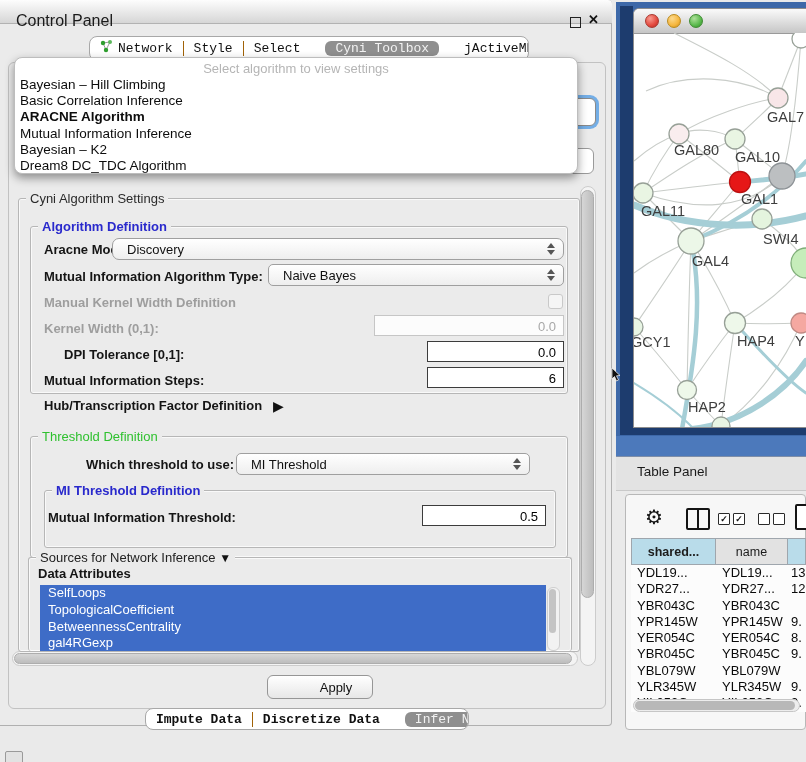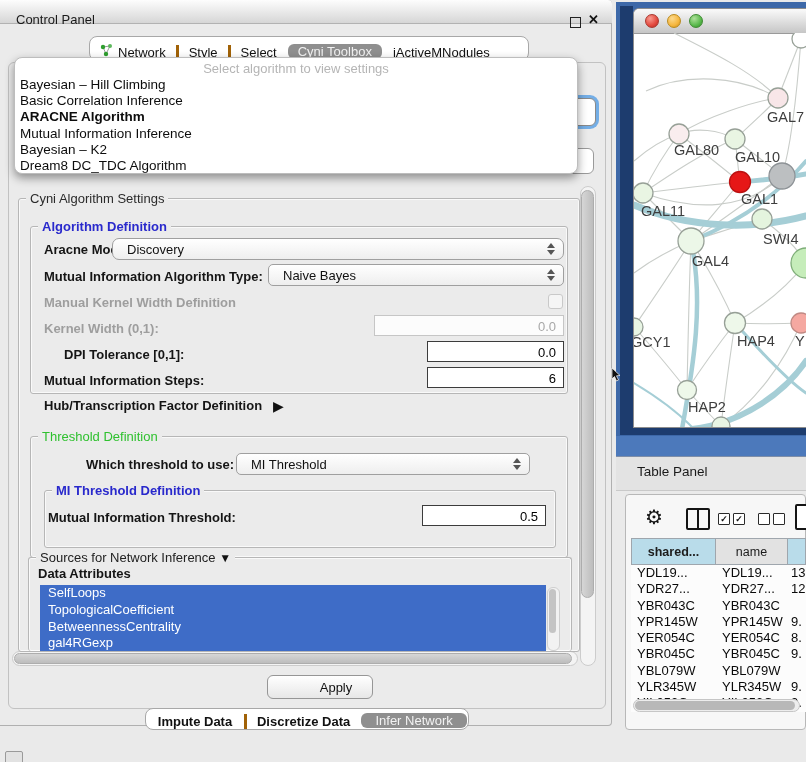--- a/index.html
+++ b/index.html
@@ -1,29 +1,29 @@
 <!DOCTYPE html>
 <html><head>
 <meta charset="utf-8">
 <style>
   html,body{margin:0;padding:0;background:#eaeaea;font-family:"Liberation Sans",sans-serif;}
   #screen{position:relative;width:806px;height:762px;background:#eaeaea;overflow:hidden;font-size:13px;color:#1c1c1c;}
   .abs{position:absolute;}
   
   #cp-window{left:0;top:8;width:612px;height:726px;background:#ebebeb;border:1px solid #b0b0b0;border-left:none;border-radius:0 4px 4px 0;box-sizing:border-box;}
   #cp-titlebar{left:0;top:8;width:612px;height:23px;background:linear-gradient(#fdfdfd,#d6d6d6);border-bottom:1px solid #b2b2b2;border-radius:0 4px 0 0;}
-  #cp-title{left:16px;top:12px;font-size:13px;color:#1a1a1a;}
+  #cp-title{left:16px;top:12px;font-size:16px;color:#1a1a1a;}
   #cp-float{left:570px;top:17px;width:9px;height:9px;border:1.5px solid #222;background:transparent;}
   #cp-close{left:588px;top:12px;font-size:13px;font-weight:bold;color:#111;}
   
-  .tabgroup{background:#fff;border:1px solid #a8a8a8;border-radius:8px;display:flex;align-items:flex-end;overflow:hidden;}
+  .tabgroup{background:#fff;border:1px solid #a8a8a8;border-radius:8px;display:flex;align-items:center;overflow:hidden;font-family:Liberation Mono, monospace;}
   #top-tabs{left:89px;top:36px;width:438px;height:23px;}
   .tab{display:flex;align-items:center;justify-content:center;gap:5px;font-size:13px;color:#111;padding:0 10px;white-space:nowrap;}
-  .tab.sep{border-left:3px solid #a16207;}
-  .tab.selected{background:#8f8f8f;color:#f2f2f2;border-radius:6px;margin:1px;}
+  .tab.sep{border-left:1px solid #a16207;}
+  .tab.selected{background:#8f8f8f;color:#f2f2f2;border-radius:6px;margin:15px;}
   
   #algo-popup{left:14px;top:57px;width:564px;height:117px;background:#fff;border:1px solid #bdbdbd;border-radius:8px;box-shadow:0 4px 10px rgba(0,0,0,.4);z-index:40;padding-top:2px;box-sizing:border-box;}
   #algo-prompt{text-align:center;color:#b5b5b5;font-size:13px;height:17px;line-height:17px;}
   .algo-item{height:16.2px;line-height:16.2px;padding-left:5px;font-size:13.5px;color:#0d0d0d;}
   .algo-item.bold{font-weight:bold;}
   
   #focus-combo{left:550px;top:98px;width:44px;height:26px;background:#fff;border:1px solid #8a8a8a;border-radius:6px;box-shadow:0 0 0 3px #74aee6;z-index:5;}
   #sliver-combo{left:548px;top:148px;width:44px;height:24px;background:#fff;border:1px solid #9a9a9a;border-radius:6px;z-index:5;}
   #content-box{left:8px;top:62px;width:596px;height:645px;border:1px solid #c2c2c2;border-radius:6px;background:#ebebeb;}
   

